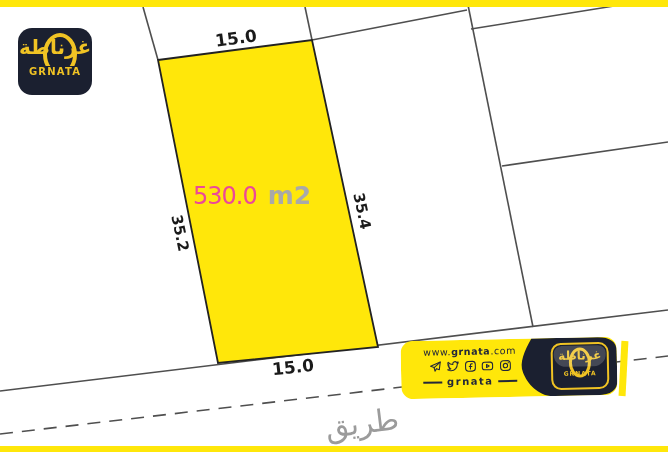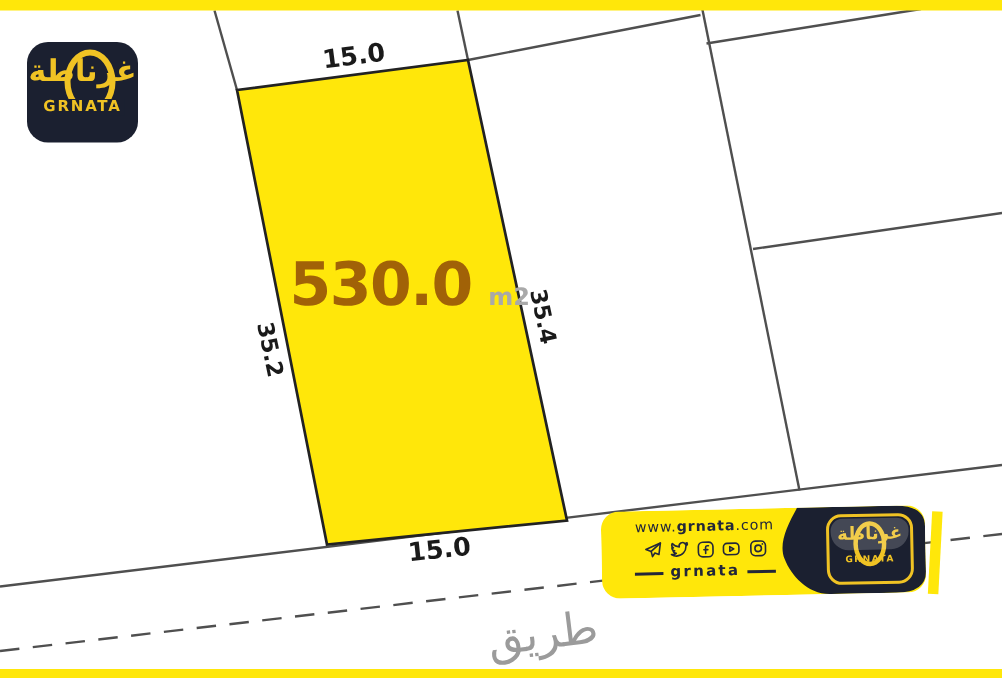--- a/index.html
+++ b/index.html
@@ -11,22 +11,22 @@
 
   
   .dim{position:absolute;color:var(--ink);font-weight:600;white-space:nowrap;}
   .dim-top{left:236px;top:38px;font-size:17px;transform:translate(-50%,-50%) rotate(-7.5deg);}
   .dim-bottom{left:293px;top:367px;font-size:17px;transform:translate(-50%,-50%) rotate(-6deg);}
   .dim-left{left:180px;top:233px;font-size:15px;transform:translate(-50%,-50%) rotate(78deg);}
   .dim-right{left:362px;top:211px;font-size:15px;transform:translate(-50%,-50%) rotate(78deg);}
 
   
   .area{position:absolute;left:193px;top:170px;display:flex;align-items:baseline;gap:11px;}
-  .area-value{font-size:40px;font-weight:700;color:#a16207;letter-spacing:-1px;line-height:1;}
-  .area-unit{font-size:16px;font-weight:600;color:var(--muted);margin-top:11px;}
+  .area-value{font-size:24px;font-weight:400;color:#ec4899;letter-spacing:-1px;line-height:1;}
+  .area-unit{font-size:25px;font-weight:600;color:var(--muted);margin-top:11px;}
 
   
   .road-label{position:absolute;left:362px;top:423px;font-size:30px;color:var(--road-gray);
     transform:translate(-50%,-50%) rotate(-7deg);}
 
   
   .logo-badge{position:absolute;left:18px;top:28px;width:74px;height:67px;
     background:var(--logo-dark);border-radius:14px;}
   .logo-ring{position:absolute;left:25px;top:5px;width:34px;height:43px;
     border:4px solid var(--logo-gold);border-radius:50%;box-sizing:border-box;}

